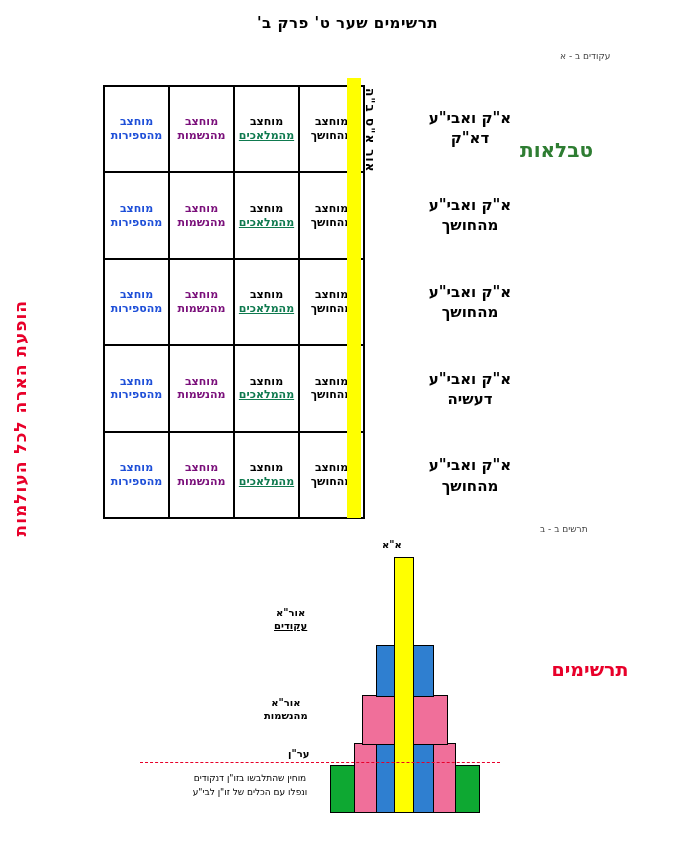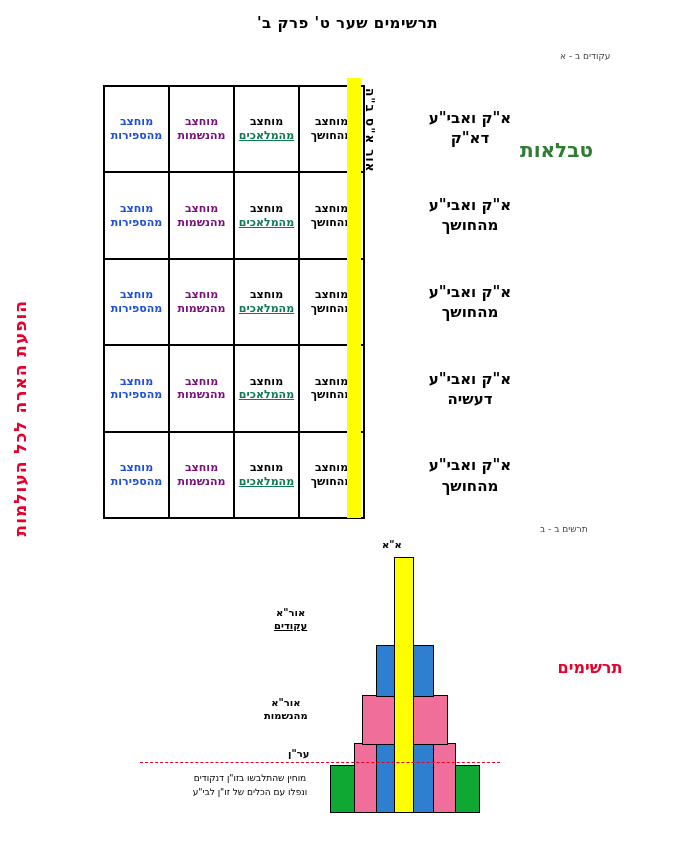--- a/index.html
+++ b/index.html
@@ -52,21 +52,21 @@
     font-size: 20px;
     font-weight: bold;
     color: #2e7d32;
   }
   .side-heading-red {
     position: absolute;
     top: 658px;
     left: 500px;
     width: 180px;
     text-align: center;
-    font-size: 16px;
+    font-size: 19px;
     font-weight: bold;
     color: #e8002a;
   }
   
   .vertical-red {
     position: absolute;
     top: 300px;
     left: 10px;
     font-size: 17px;
     font-weight: bold;

